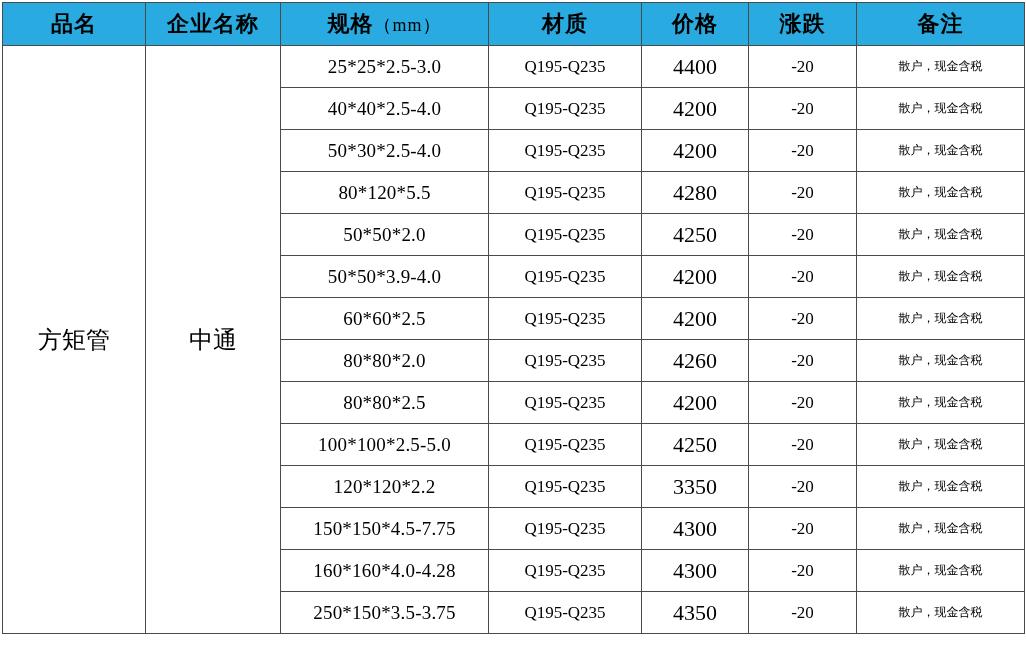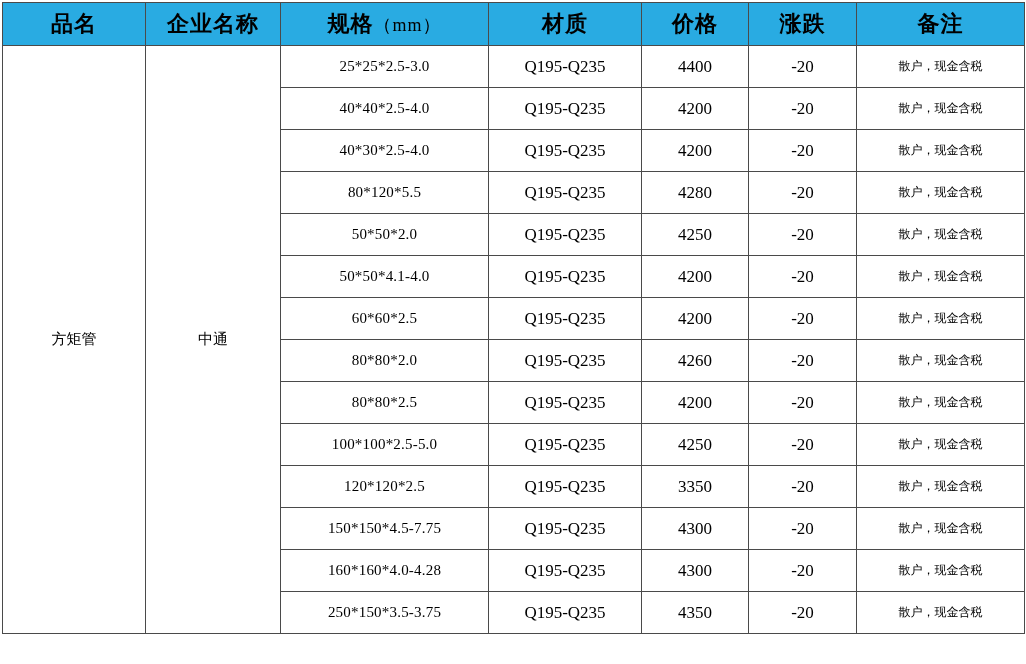--- a/index.html
+++ b/index.html
@@ -53,33 +53,33 @@
   thead tr.header-row th .unit {
     font-size: 18px;
     font-weight: normal;
   }
   tbody td {
     height: 41px;
     font-size: 17px;
   }
   td.cell-product,
   td.cell-company {
-    font-size: 15px;
+    font-size: 24px;
   }
   td.cell-spec {
-    font-size: 15px;
+    font-size: 19px;
     letter-spacing: 0.2px;
   }
   td.cell-material {
     font-size: 17px;
     font-family: "Liberation Serif", "DejaVu Serif", serif;
     border-radius: 20px;
   }
   td.cell-price {
-    font-size: 17px;
+    font-size: 22px;
     font-family: Liberation Serif, serif;
   }
   td.cell-change {
     font-size: 17px;
   }
   td.cell-note {
     font-size: 12px;
   }
 </style>
 </head>
@@ -118,42 +118,42 @@
           <td class="cell-note">散户，现金含税</td>
         </tr>
         <tr>
           <td class="cell-spec">40*40*2.5-4.0</td>
           <td class="cell-material">Q195-Q235</td>
           <td class="cell-price">4200</td>
           <td class="cell-change">-20</td>
           <td class="cell-note">散户，现金含税</td>
         </tr>
         <tr>
-          <td class="cell-spec">40*30*2.5-4.0</td>
+          <td class="cell-spec">50*30*2.5-4.0</td>
           <td class="cell-material">Q195-Q235</td>
           <td class="cell-price">4200</td>
           <td class="cell-change">-20</td>
           <td class="cell-note">散户，现金含税</td>
         </tr>
         <tr>
           <td class="cell-spec">80*120*5.5</td>
           <td class="cell-material">Q195-Q235</td>
           <td class="cell-price">4280</td>
           <td class="cell-change">-20</td>
           <td class="cell-note">散户，现金含税</td>
         </tr>
         <tr>
           <td class="cell-spec">50*50*2.0</td>
           <td class="cell-material">Q195-Q235</td>
           <td class="cell-price">4250</td>
           <td class="cell-change">-20</td>
           <td class="cell-note">散户，现金含税</td>
         </tr>
         <tr>
-          <td class="cell-spec">50*50*4.1-4.0</td>
+          <td class="cell-spec">50*50*3.9-4.0</td>
           <td class="cell-material">Q195-Q235</td>
           <td class="cell-price">4200</td>
           <td class="cell-change">-20</td>
           <td class="cell-note">散户，现金含税</td>
         </tr>
         <tr>
           <td class="cell-spec">60*60*2.5</td>
           <td class="cell-material">Q195-Q235</td>
           <td class="cell-price">4200</td>
           <td class="cell-change">-20</td>
@@ -174,21 +174,21 @@
           <td class="cell-note">散户，现金含税</td>
         </tr>
         <tr>
           <td class="cell-spec">100*100*2.5-5.0</td>
           <td class="cell-material">Q195-Q235</td>
           <td class="cell-price">4250</td>
           <td class="cell-change">-20</td>
           <td class="cell-note">散户，现金含税</td>
         </tr>
         <tr>
-          <td class="cell-spec">120*120*2.5</td>
+          <td class="cell-spec">120*120*2.2</td>
           <td class="cell-material">Q195-Q235</td>
           <td class="cell-price">3350</td>
           <td class="cell-change">-20</td>
           <td class="cell-note">散户，现金含税</td>
         </tr>
         <tr>
           <td class="cell-spec">150*150*4.5-7.75</td>
           <td class="cell-material">Q195-Q235</td>
           <td class="cell-price">4300</td>
           <td class="cell-change">-20</td>

